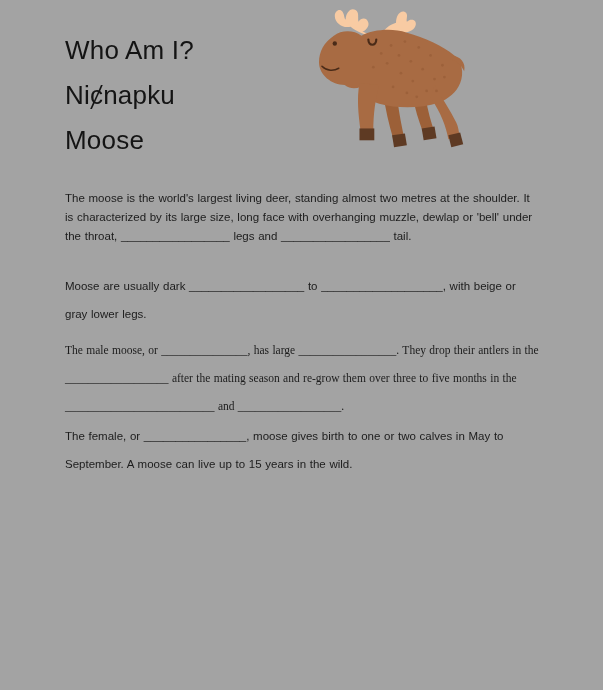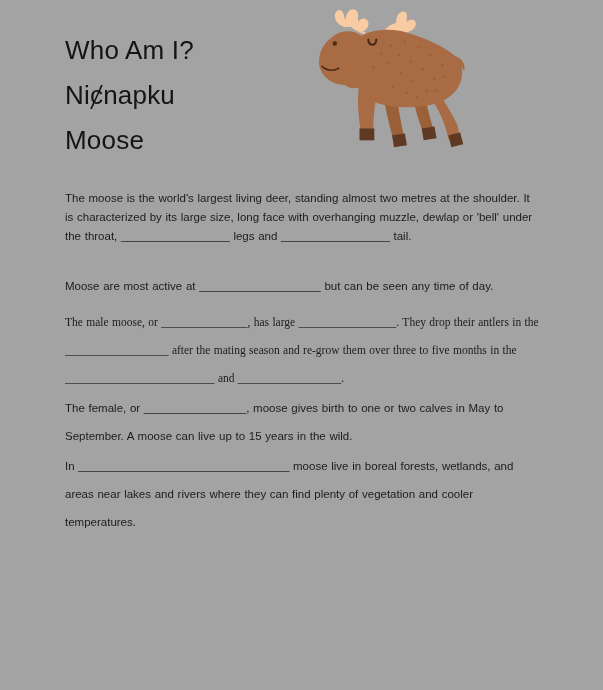--- a/index.html
+++ b/index.html
@@ -113,19 +113,18 @@
         <circle cx="104" cy="92" r="1.4"></circle>
     </g>
 
     <circle cx="21" cy="38" r="2.2" fill="#4a2b18"></circle>
     <path fill="none" stroke-width="2.2" stroke-linecap="round" d="M55 34 C 55 41 63 41 63 34" stroke="#4a2b18"></path>
     <path fill="none" stroke-width="1.6" stroke-linecap="round" d="M8 61 C 13 66 20 66 25 63" stroke="#4a2b18"></path>
   </svg>
 
   <div class="content">
     <p class="pg-tight">The moose is the world's largest living deer, standing almost two metres at the shoulder. It is characterized by its large size, long face with overhanging muzzle, dewlap or 'bell' under the throat, _________________ legs and _________________ tail.</p>
-    <p class="pg-loose pg3">Moose are most active at ___________________ but can be seen any time of day.</p>
+    <p class="pg-loose pg2">Moose are usually dark __________________ to ___________________, with beige or gray lower legs.</p>
     <p class="pg-loose pg4">The male moose, or _______________, has large _________________. They drop their antlers in the __________________ after the mating season and re-grow them over three to five months in the __________________________ and __________________.</p>
     <p class="pg-loose pg5">The female, or ________________, moose gives birth to one or two calves in May to September. A moose can live up to 15 years in the wild.</p>
-    <p class="pg-loose pg7">In _________________________________ moose live in boreal forests, wetlands, and areas near lakes and rivers where they can find plenty of vegetation and cooler temperatures.</p>
   </div>
 
 </div>
 
 </body></html>

